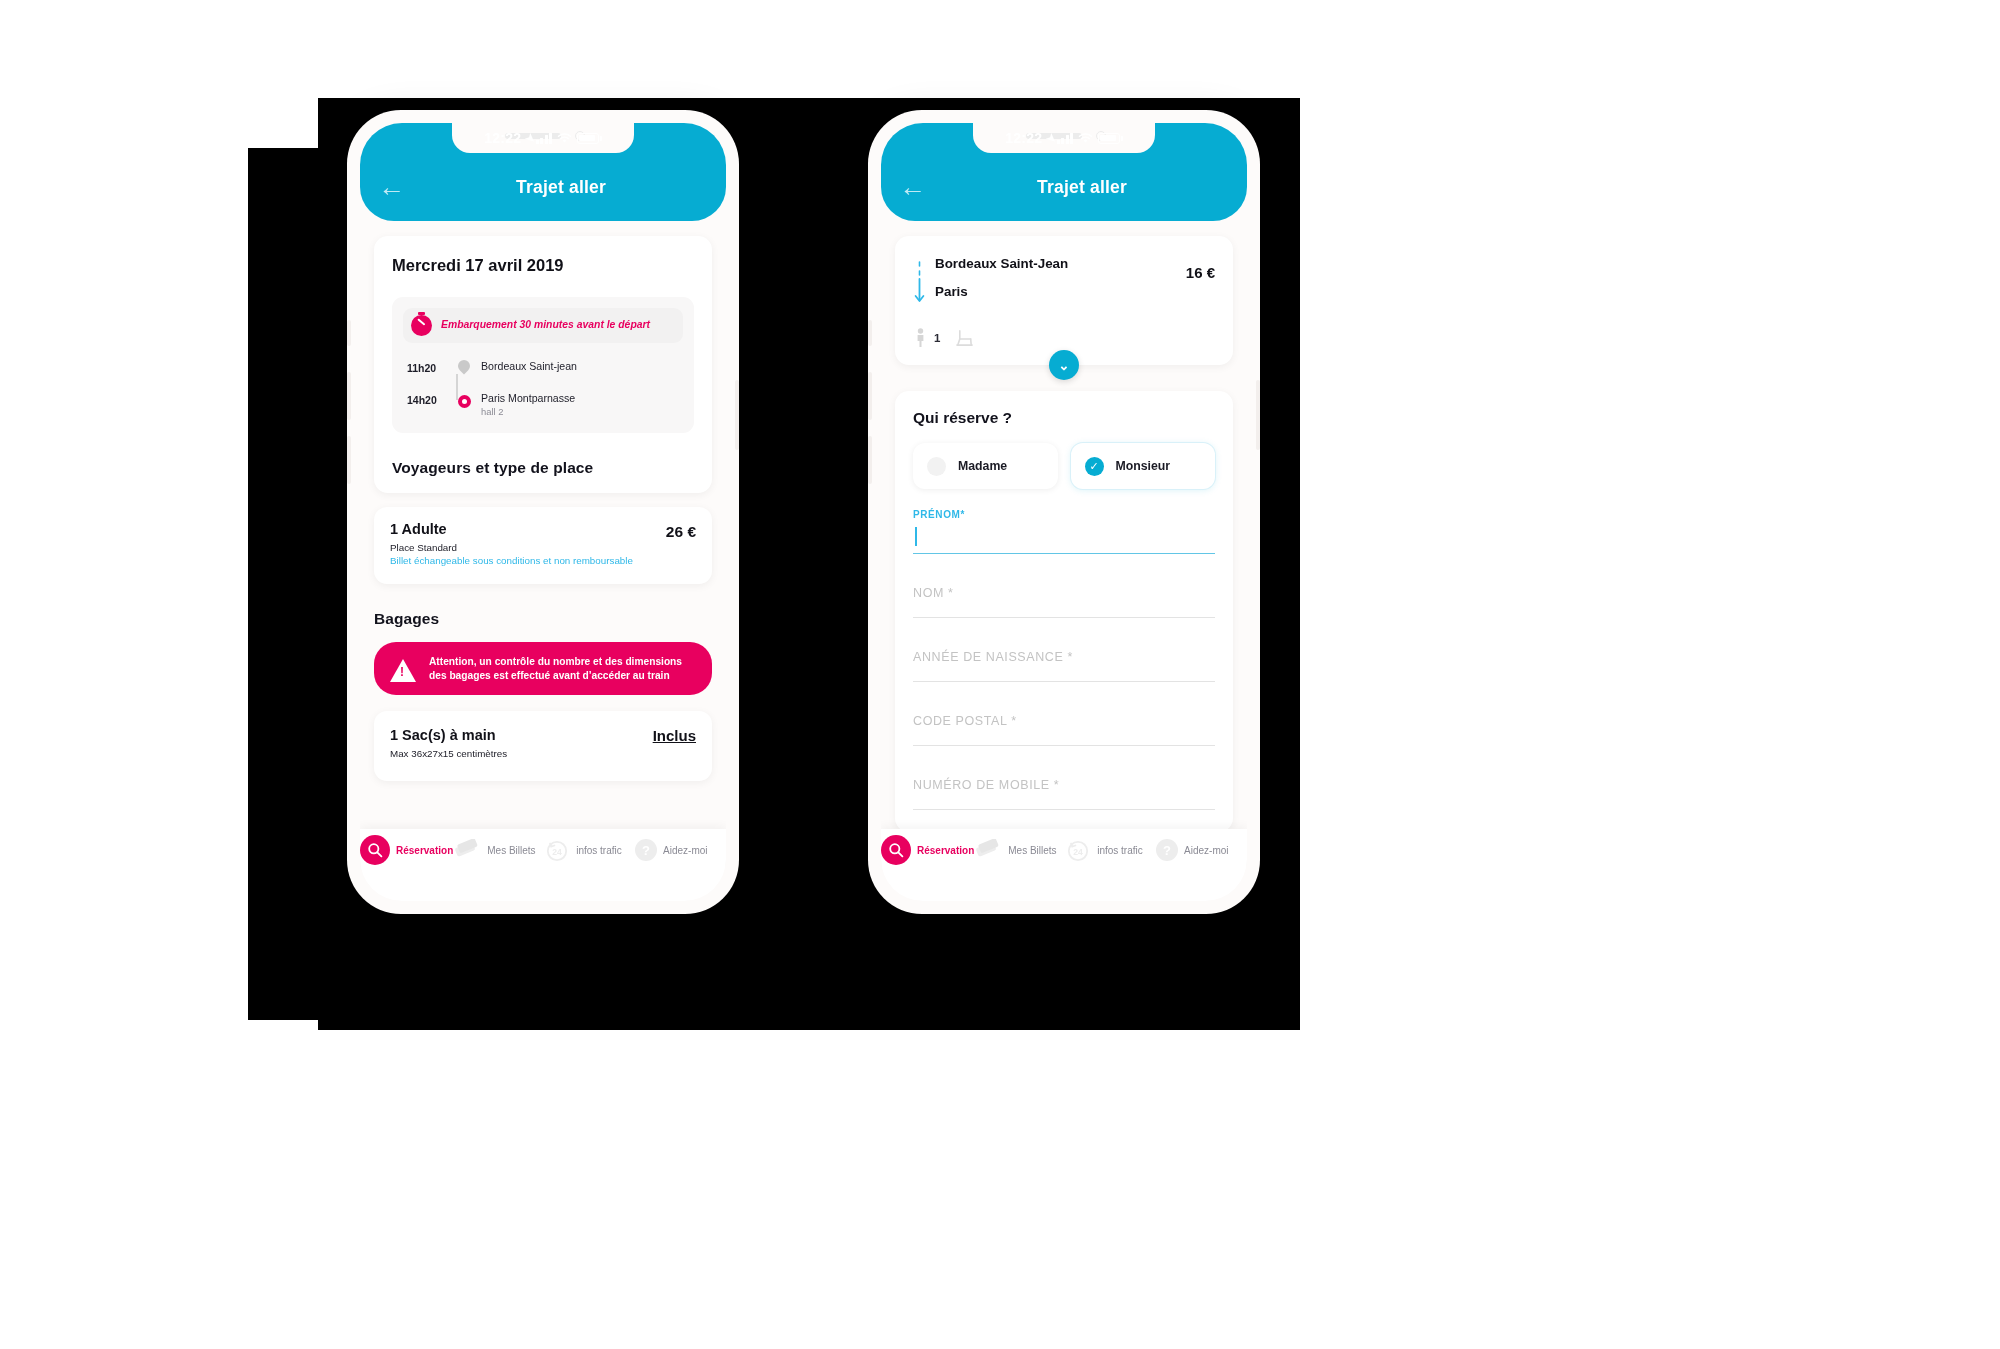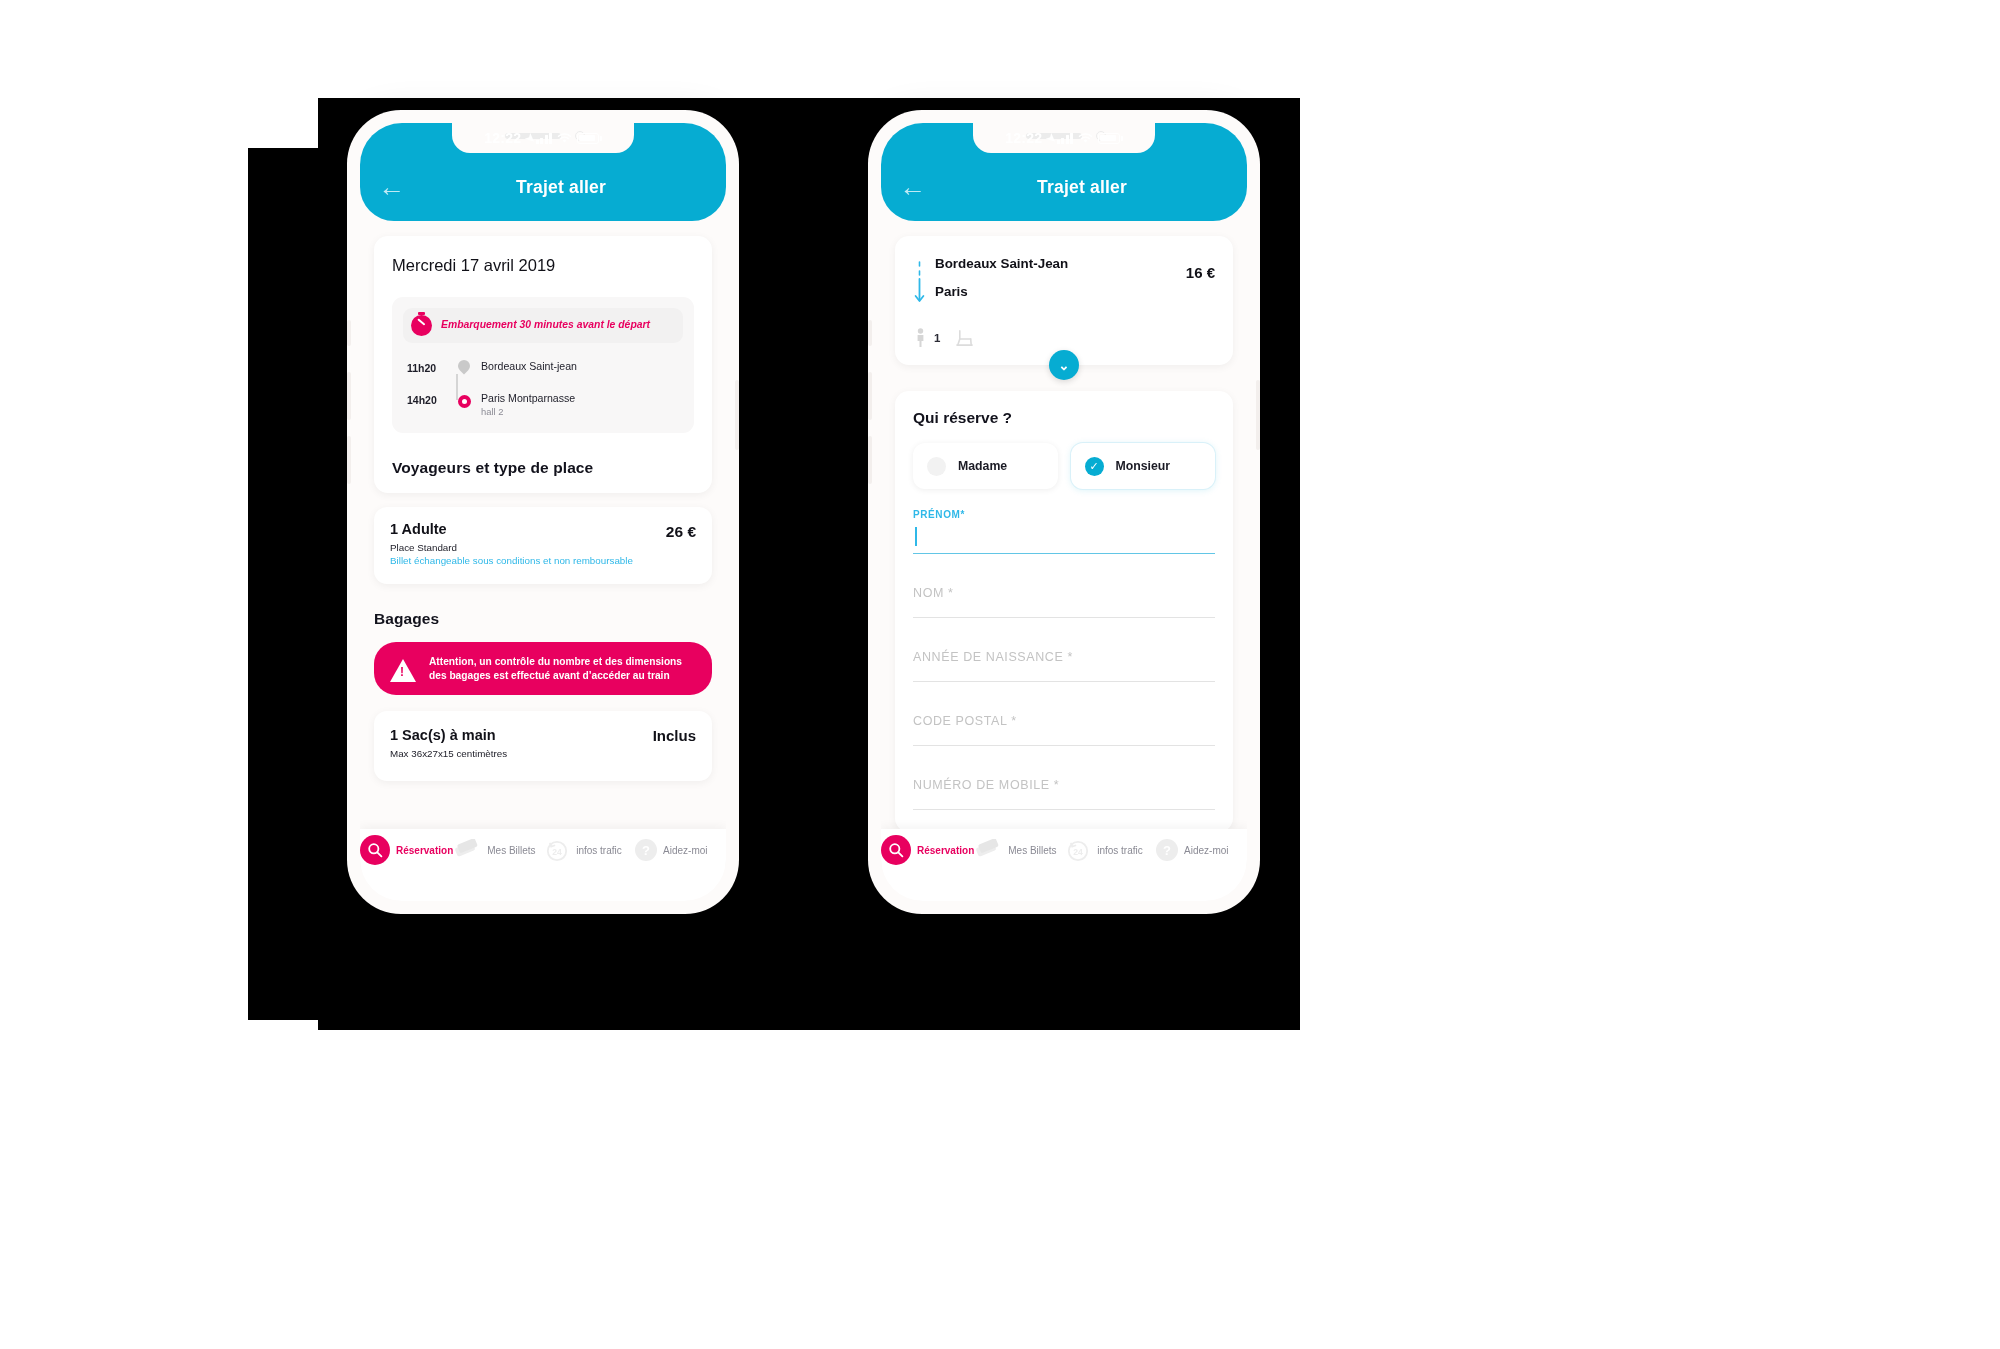--- a/index.html
+++ b/index.html
@@ -107,21 +107,21 @@
 
   .card {
     background: #ffffff; border-radius: 14px;
     box-shadow: 0 2px 9px rgba(0,0,0,0.055);
   }
 
   .sec-title { font-size: 15.5px; font-weight: 700; color: #12121c; letter-spacing: .1px; }
 
   
   .card-main { margin-top: 15px; padding: 20px 18px 16px; }
-  .date-title { font-size: 16.5px; font-weight: 400; color: #111118; }
+  .date-title { font-size: 16.5px; font-weight: 700; color: #111118; }
 
   .trip-box {
     margin-top: 22px; background: #f8f7f7; border-radius: 11px;
     padding: 11px 11px 16px;
   }
   .boarding {
     display: flex; align-items: center; gap: 9px;
     background: #f2f1f1; border-radius: 9px; padding: 7px 8px;
   }
   .chrono {
@@ -186,21 +186,21 @@
   }
   .warn-txt { color: #fff; font-size: 10.2px; font-weight: 700; line-height: 1.33; }
 
   .card-bag {
     margin-top: 16px; padding: 16px 16px 22px;
     display: flex; justify-content: space-between; align-items: flex-start;
     border-radius: 13px;
   }
   .bag-title { font-size: 14.5px; font-weight: 700; color: #111118; }
   .bag-sub { font-size: 9.8px; color: #22222c; margin-top: 5px; }
-  .bag-inc { font-size: 15px; font-weight: 700; color: #111118; }
+  .bag-inc { font-size: 15px; font-weight: 700; color: #111118; text-decoration: underline; }
 
   
   .card-summary {
     margin-top: 15px; padding: 20px 18px 18px; position: relative;
     border-radius: 14px;
   }
   .sum-row { display: flex; align-items: flex-start; }
   .od-arrow { width: 22px; flex: 0 0 22px; padding-top: 4px; text-align: center; }
   .od-arrow svg { display: block; }
   .od-names { flex: 1; }

